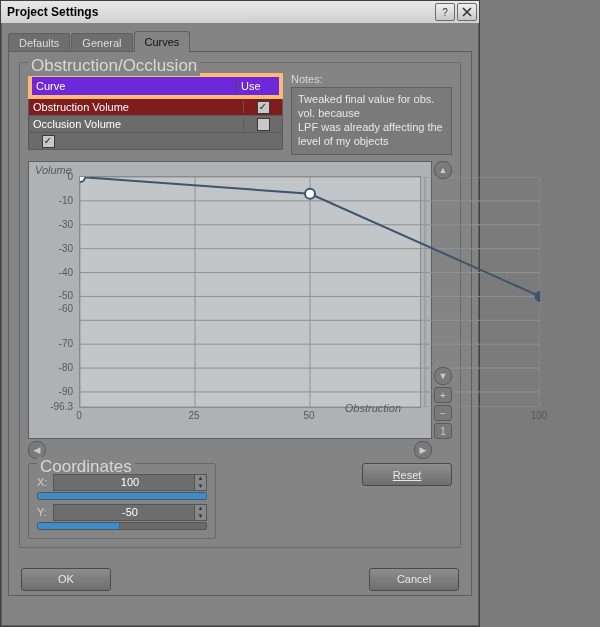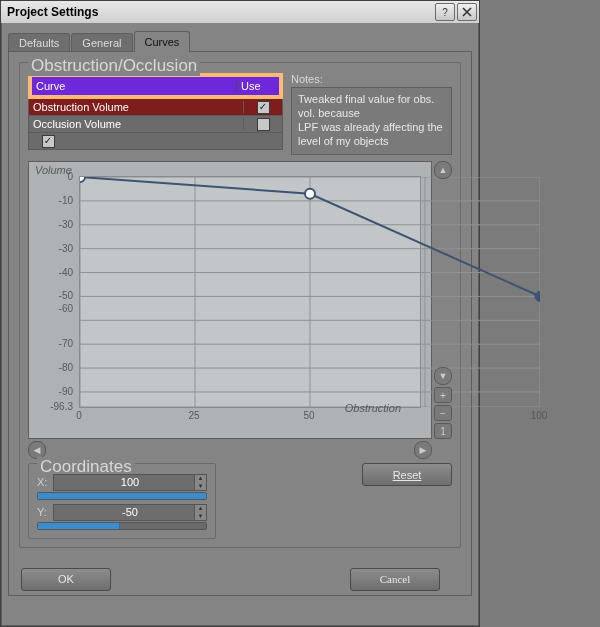--- a/index.html
+++ b/index.html
@@ -52,21 +52,21 @@
   .coord-line .lbl{width:16px;color:#cfcfcf;}
   .nud{flex:1;height:15px;border:1px solid #555;background:#6d6d6d;color:#fff;display:flex;align-items:center;justify-content:center;font-size:11px;position:relative;}
   .nud .spin{position:absolute;right:0;top:0;bottom:0;width:12px;display:flex;flex-direction:column;}
   .nud .spin div{flex:1;border-left:1px solid #555;background:#888;font-size:6px;color:#333;display:flex;align-items:center;justify-content:center;}
   .slider{height:6px;background:#6a6a6a;border:1px solid #555;position:relative;border-radius:2px;}
   .slider .fill{position:absolute;left:0;top:0;bottom:0;background:#3a8ed0;border-right:1px solid #2a6ea0;}
   .reset-wrap{margin-left:auto;}
   .btn{height:21px;min-width:60px;padding:0 14px;border:1px solid #4a4a4a;background:linear-gradient(#8d8d8d,#6e6e6e);color:#e8e8e8;border-radius:3px;cursor:pointer;display:inline-flex;align-items:center;justify-content:center;text-decoration:underline dotted transparent;}
   .btn .accel{text-decoration:underline;}
   .footer{position:absolute;left:0;right:0;bottom:0;height:32px;display:flex;align-items:center;justify-content:flex-start;padding:0 12px;}
-  .footer .right{position:absolute;right:31px;font-family:Liberation Serif, serif;}
+  .footer .right{position:absolute;right:12px;}
 </style>
 </head>
 <body>
 
 <div class="window">
 
   <div class="titlebar">
     <span class="title">Project Settings</span>
     <div class="winbtn">
         <span>?</span>

